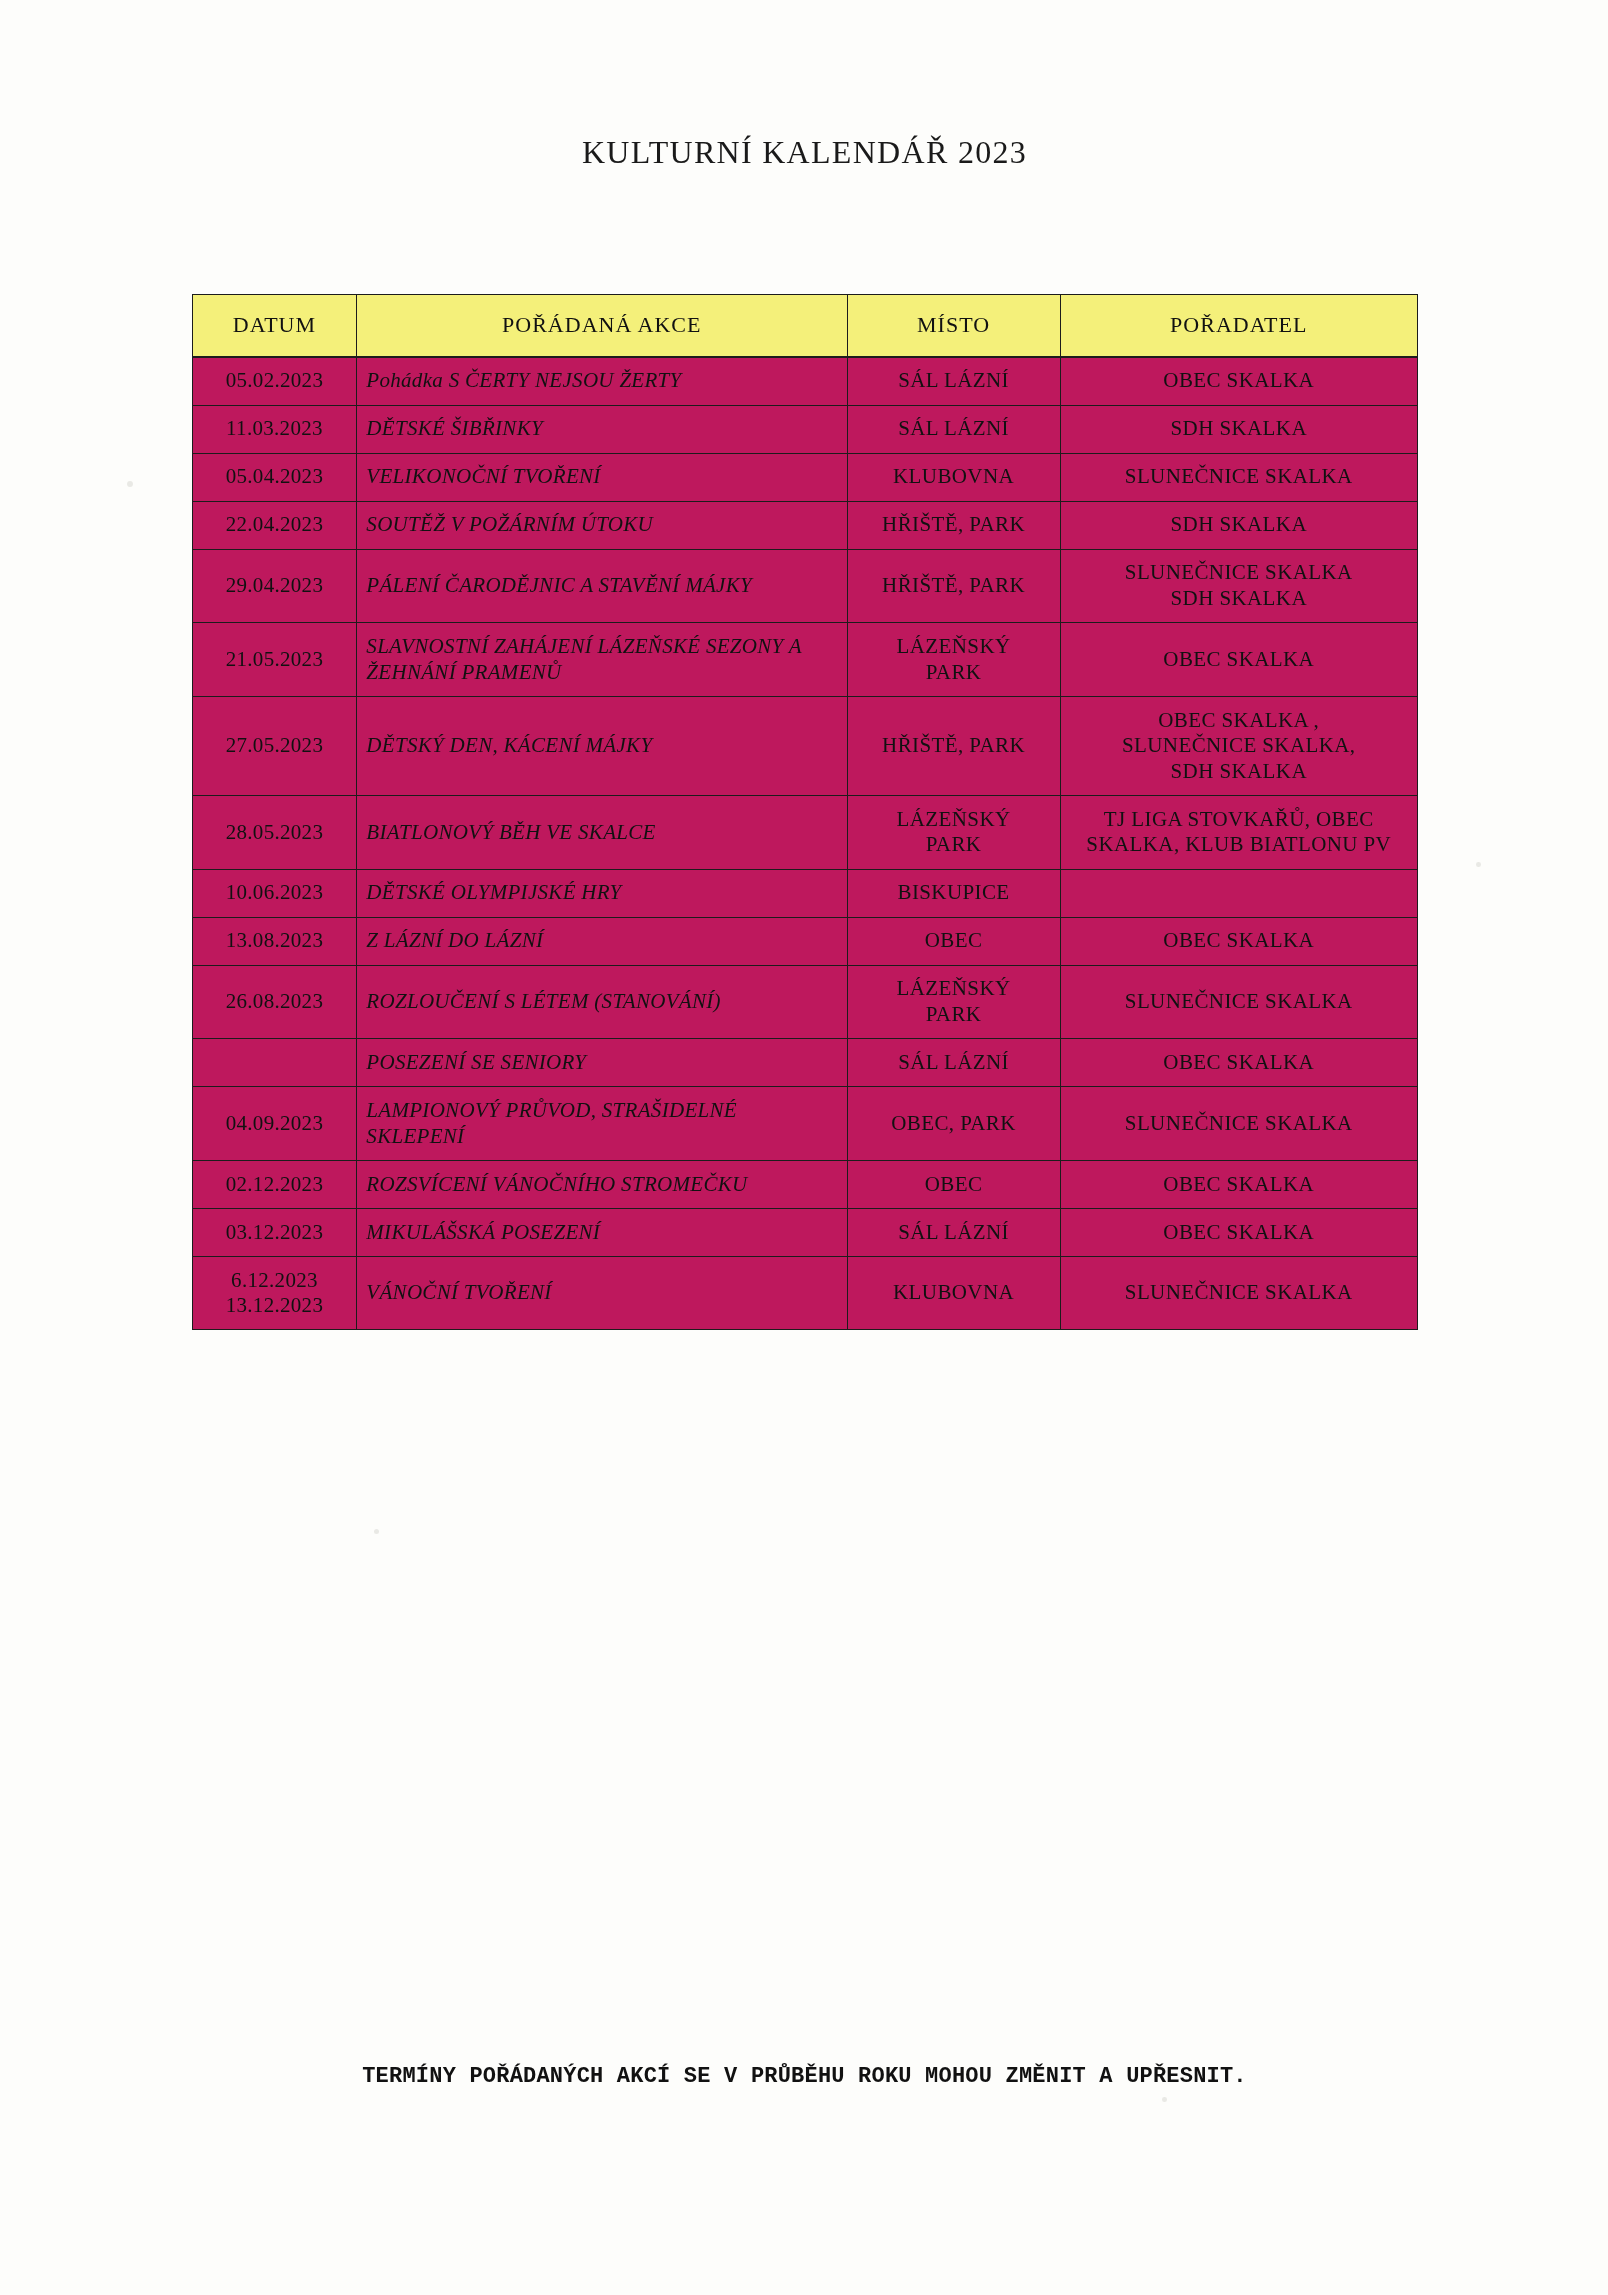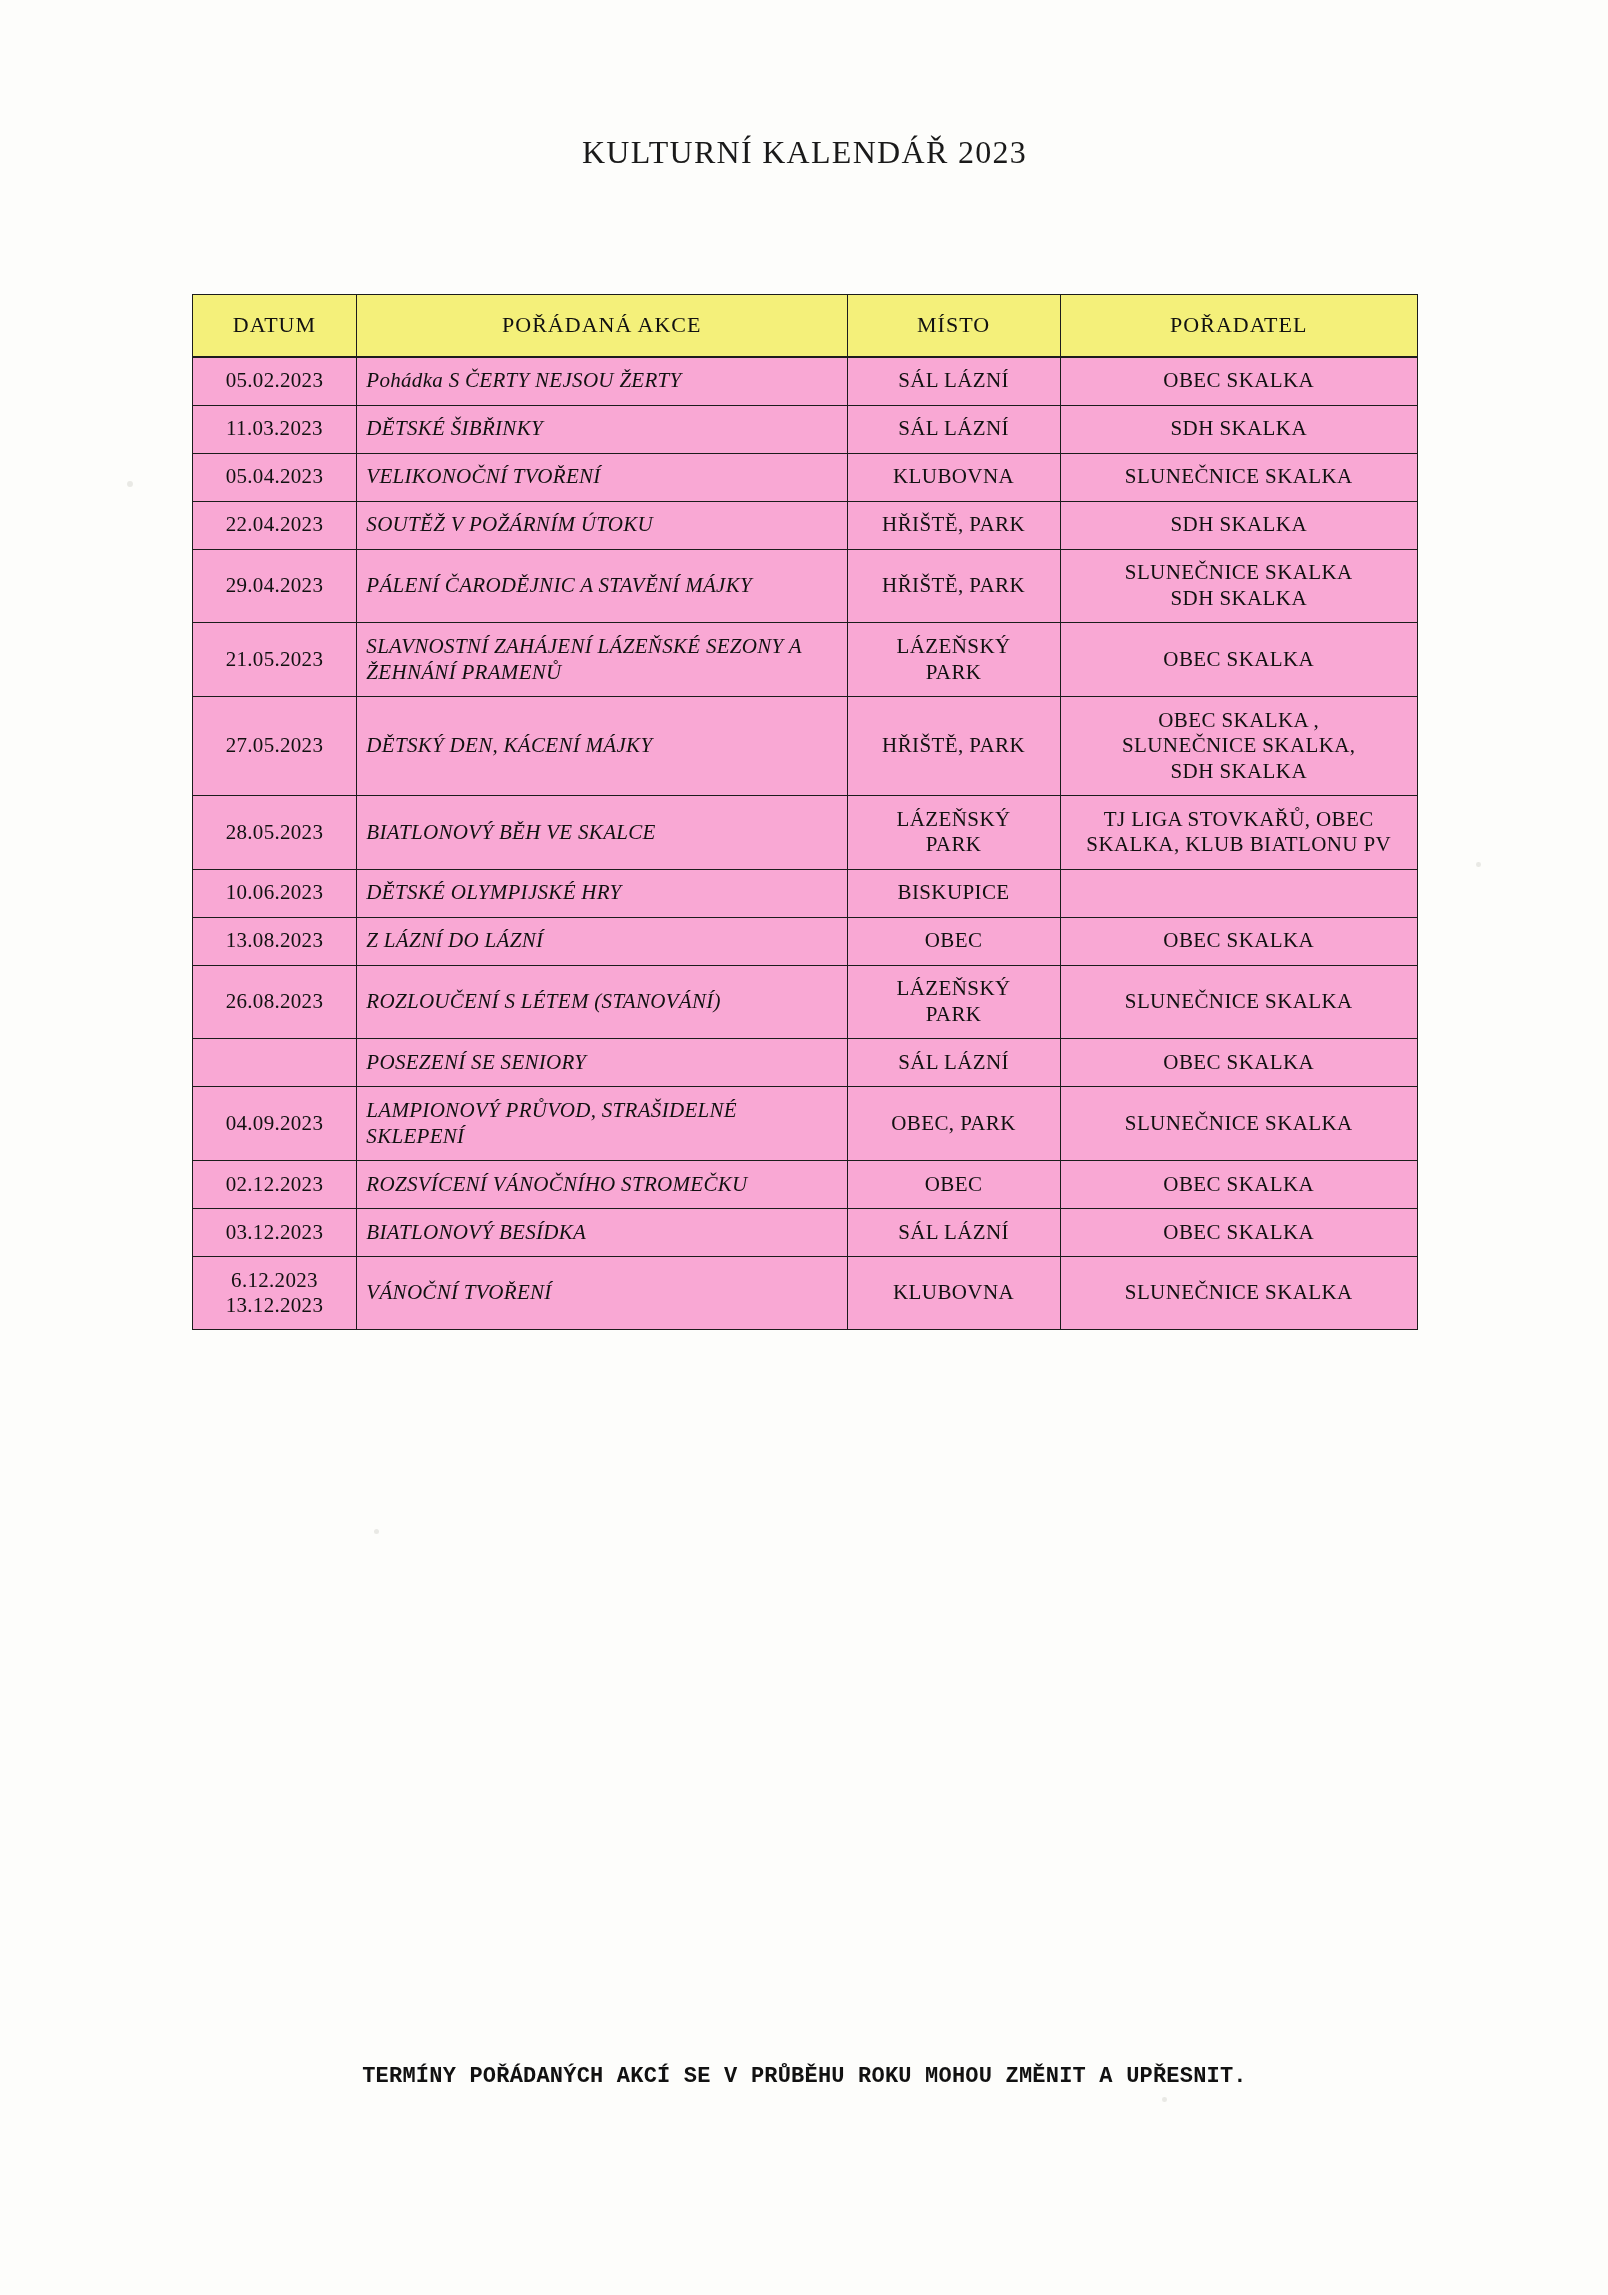--- a/index.html
+++ b/index.html
@@ -35,21 +35,21 @@
   .table-wrap {
     position: absolute;
     left: 192px;
     top: 294px;
     width: 1226px;
   }
   table.cal {
     border-collapse: collapse;
     width: 100%;
     table-layout: fixed;
-    background: #f9a8d4;
+    background: #be185d;
   }
   table.cal, table.cal th, table.cal td {
     border: 1.3px solid #1c1c1c;
   }
   table.cal thead th {
     background: #f4f07a;
     font-size: 22px;
     font-weight: 400;
     letter-spacing: 1px;
     padding: 17.4px 5.3px;
@@ -226,21 +226,21 @@
             <td class="org">SLUNEČNICE SKALKA</td>
           </tr>
           <tr>
             <td class="date">02.12.2023</td>
             <td class="event">ROZSVÍCENÍ VÁNOČNÍHO STROMEČKU</td>
             <td class="place">OBEC</td>
             <td class="org">OBEC SKALKA</td>
           </tr>
           <tr>
             <td class="date">03.12.2023</td>
-            <td class="event">BIATLONOVÝ BESÍDKA</td>
+            <td class="event">MIKULÁŠSKÁ POSEZENÍ</td>
             <td class="place">SÁL LÁZNÍ</td>
             <td class="org">OBEC SKALKA</td>
           </tr>
           <tr>
             <td class="date">6.12.2023
 13.12.2023</td>
             <td class="event">VÁNOČNÍ TVOŘENÍ</td>
             <td class="place">KLUBOVNA</td>
             <td class="org">SLUNEČNICE SKALKA</td>
           </tr>

